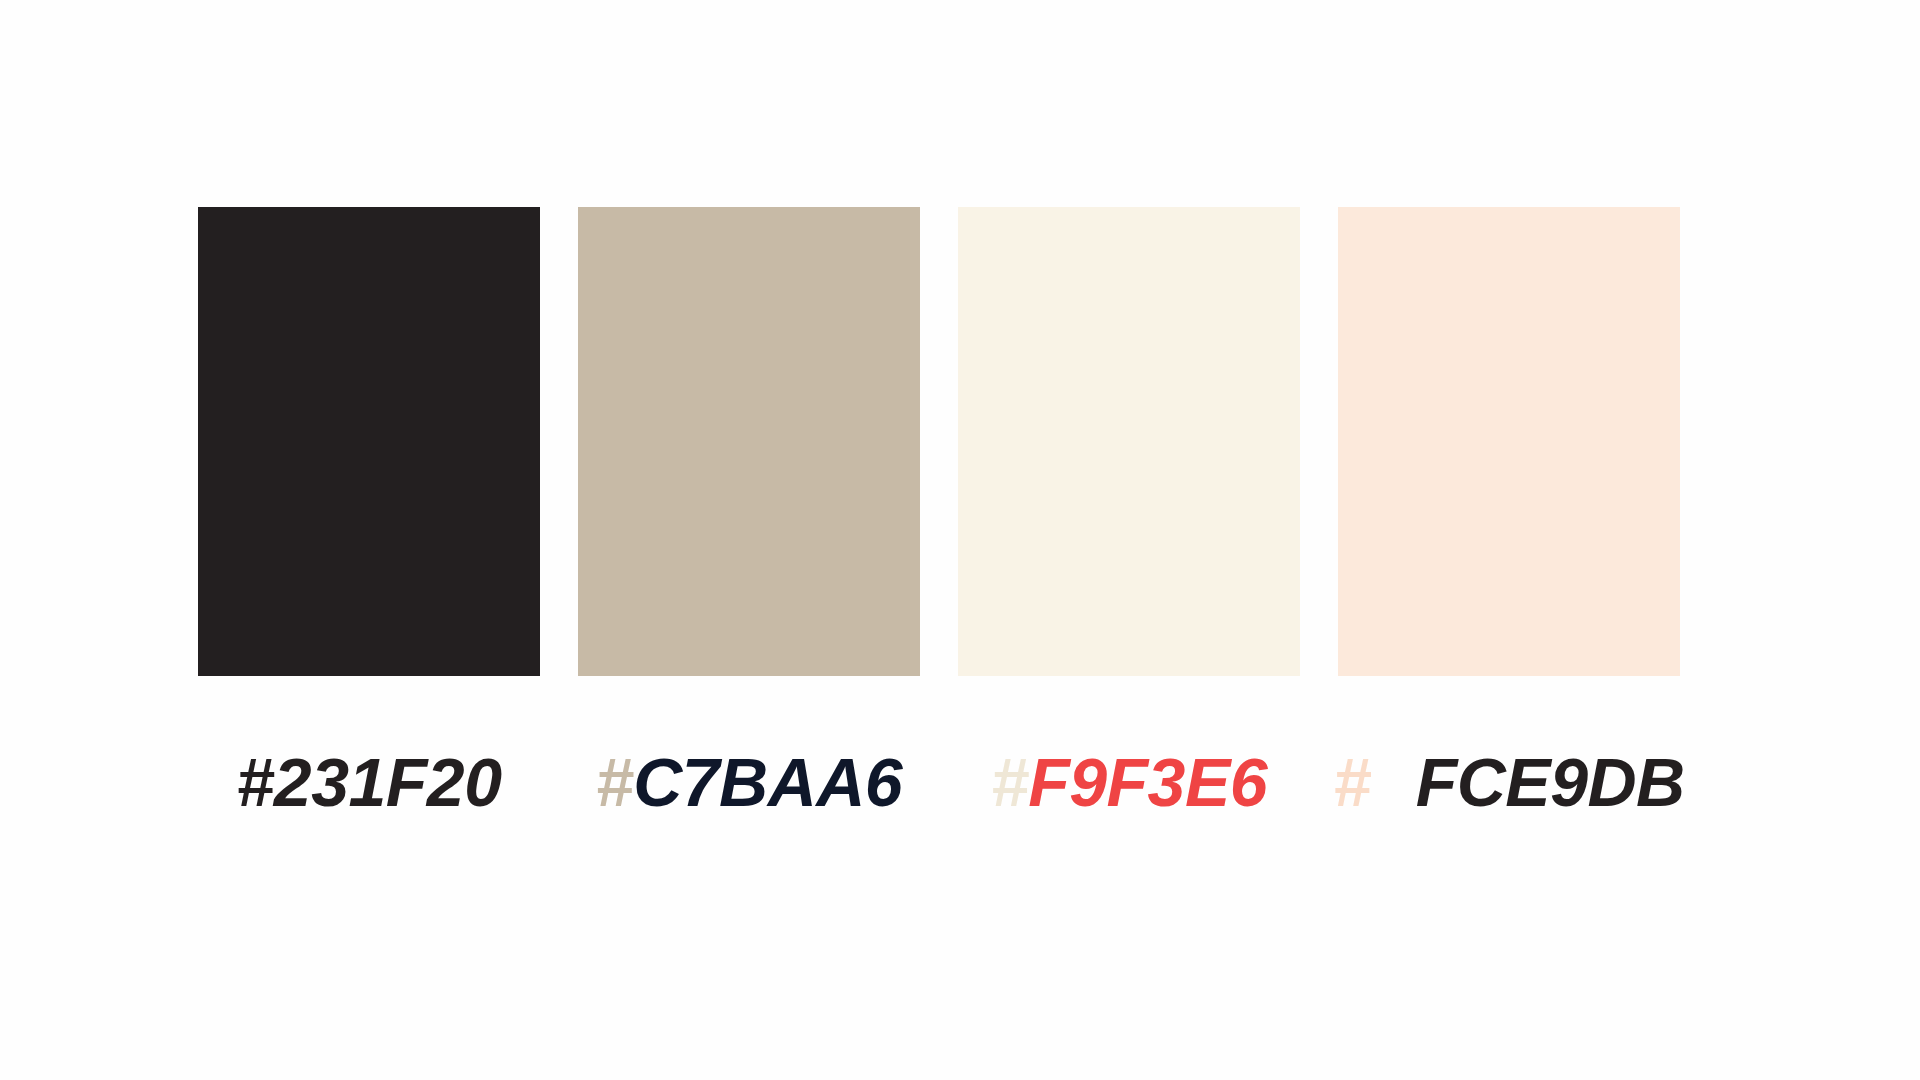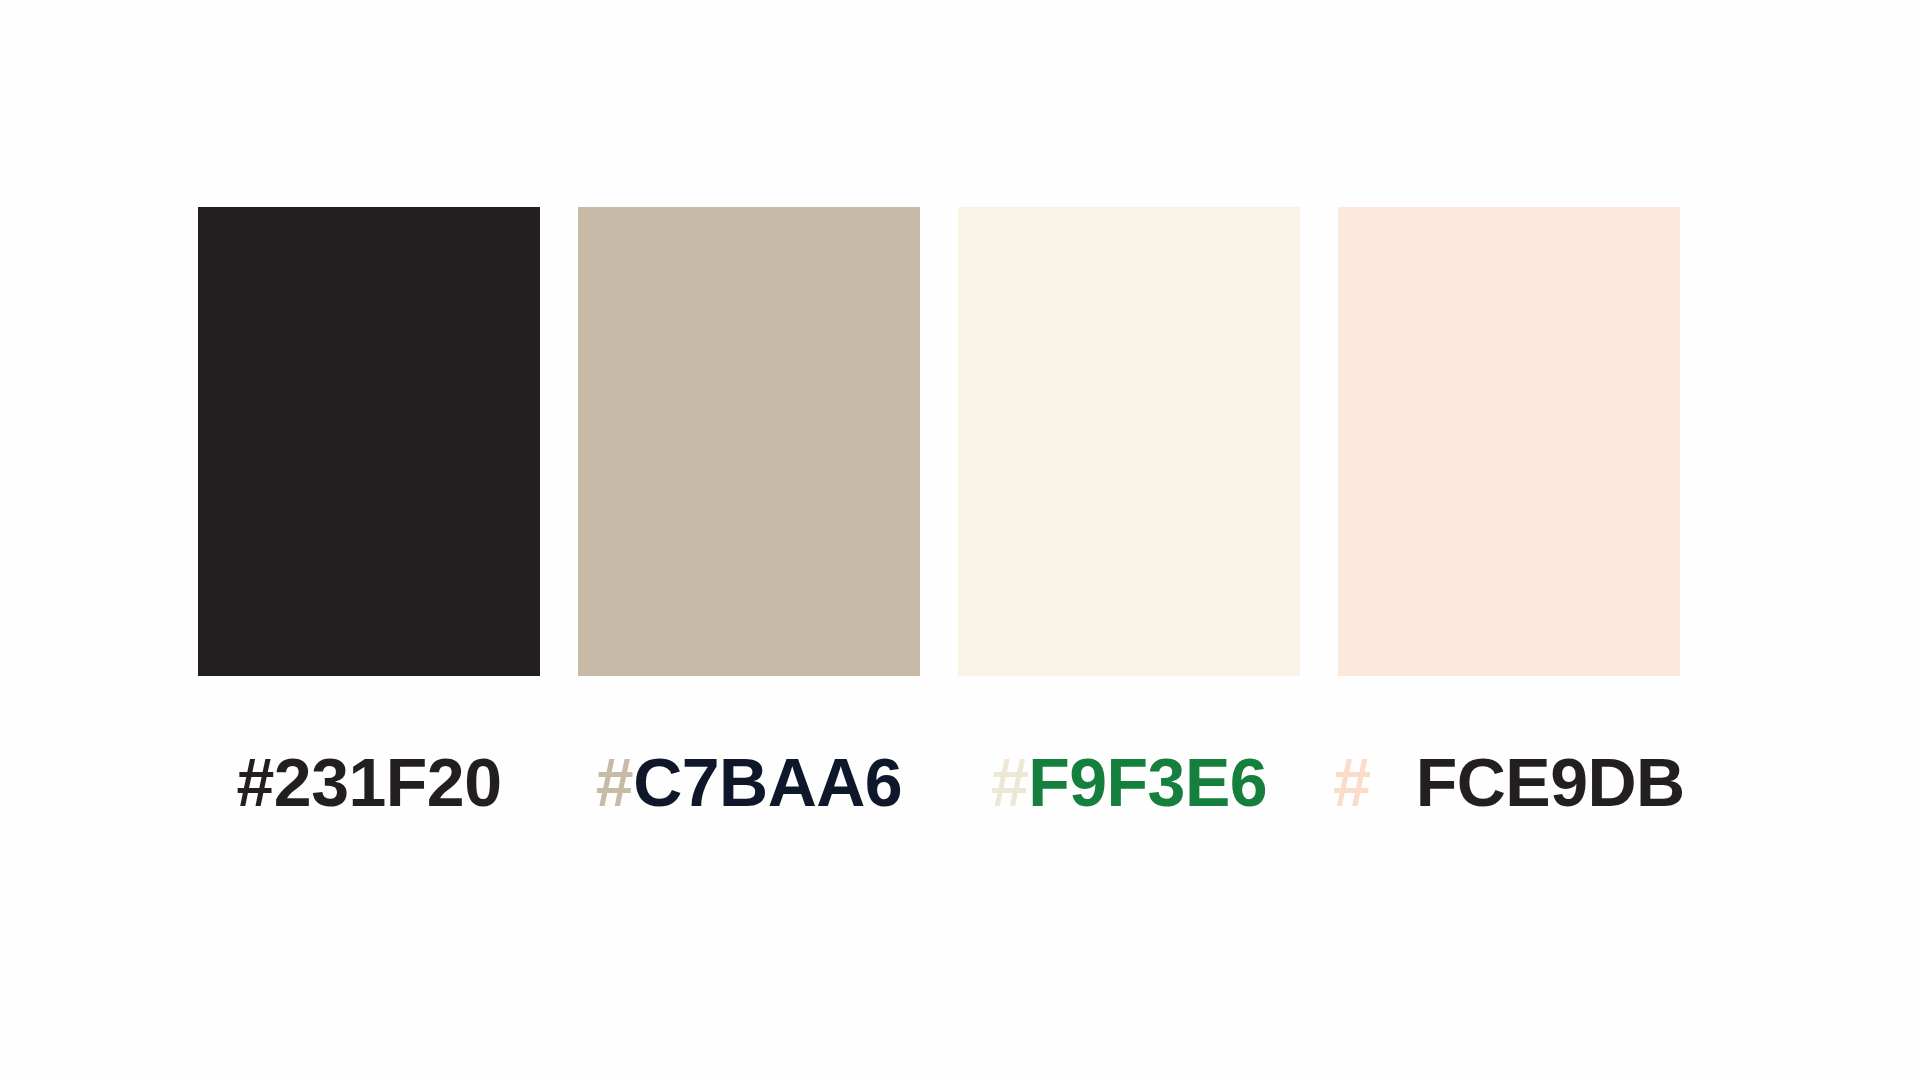--- a/index.html
+++ b/index.html
@@ -13,20 +13,21 @@
     background: #fefefe;
     font-family: "Liberation Sans", "DejaVu Sans", sans-serif;
     overflow: hidden;
   }
 
   #palette-board {
     position: relative;
     width: 1920px;
     height: 1080px;
     background: #fefefe;
+    font-style: italic;
   }
 
   
   #swatch-row {
     position: absolute;
     left: 198px;
     top: 207px;
     width: 1490px;
     display: flex;
     flex-direction: row;
@@ -83,21 +84,21 @@
     <div class="swatch-column">
       <div class="swatch-chip" style="background-color: rgb(199, 186, 166);"></div>
       <div class="swatch-label">
         <span class="label-hash" style="color: rgb(199, 186, 166);">#</span><span class="label-hex" style="color: #0f172a;">C7BAA6</span>
       </div>
     </div>
 
     <div class="swatch-column">
       <div class="swatch-chip" style="background-color: rgb(249, 243, 230);"></div>
       <div class="swatch-label">
-        <span class="label-hash" style="color: rgb(239, 231, 214);">#</span><span class="label-hex" style="color: #15803d;">F9F3E6</span>
+        <span class="label-hash" style="color: rgb(239, 231, 214);">#</span><span class="label-hex" style="color: #ef4444;">F9F3E6</span>
       </div>
     </div>
 
     <div class="swatch-column">
       <div class="swatch-chip" style="background-color: rgb(252, 233, 219);"></div>
       <div class="swatch-label">
         <span class="label-hash" style="color: rgb(250, 220, 200);">#</span><span class="label-hex" style="color: rgb(35, 31, 32); margin-left: 45px;">FCE9DB</span>
       </div>
     </div>
 

